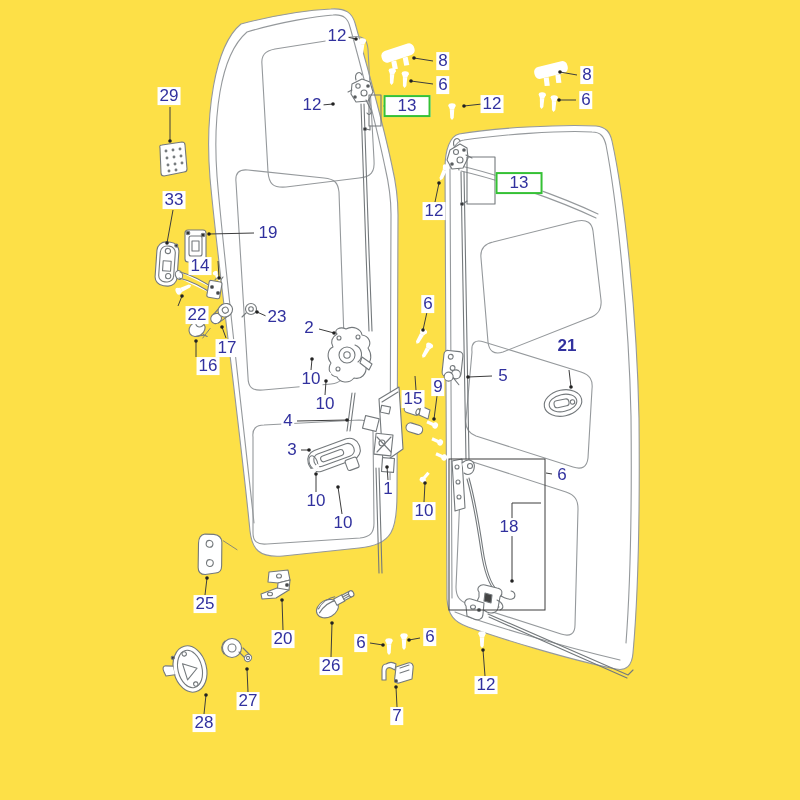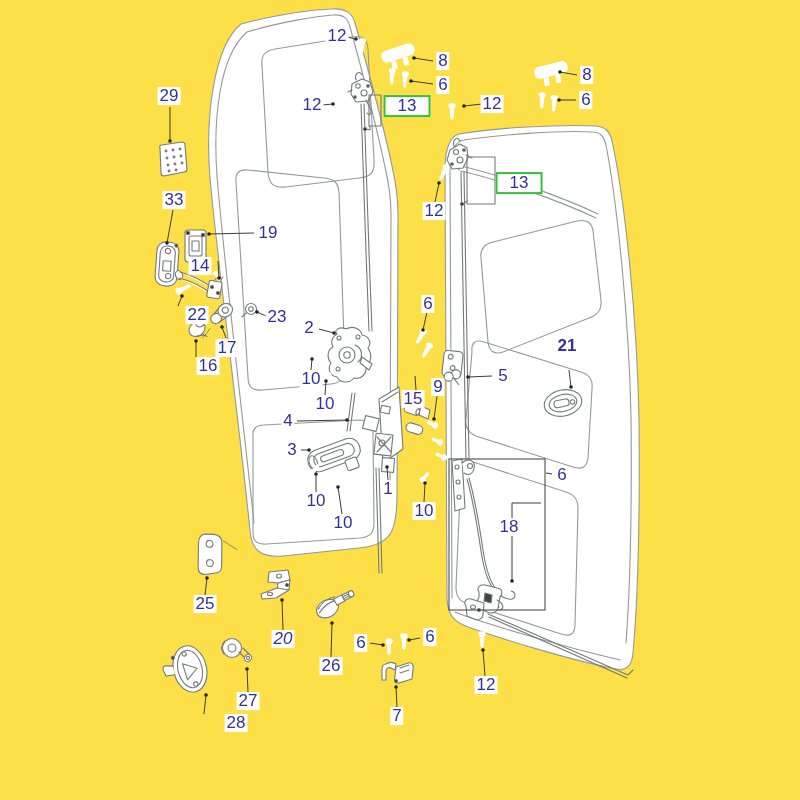--- a/index.html
+++ b/index.html
@@ -444,23 +444,23 @@
       <div class="callout" style="left: 325px; top: 404px;">10</div>
       <div class="callout" style="left: 288px; top: 421px;">4</div>
       <div class="callout" style="left: 292px; top: 450px;">3</div>
       <div class="callout" style="left: 562px; top: 475px;">6</div>
       <div class="callout" style="left: 388px; top: 489px;">1</div>
       <div class="callout" style="left: 316px; top: 501px;">10</div>
       <div class="callout" style="left: 424px; top: 511px;">10</div>
       <div class="callout" style="left: 343px; top: 523px;">10</div>
       <div class="callout" style="left: 509px; top: 527px;">18</div>
       <div class="callout" style="left: 205px; top: 604px;">25</div>
-      <div class="callout" style="left: 283px; top: 639px; font-style: italic;">20</div>
+      <div class="callout" style="left: 283px; top: 639px;">20</div>
       <div class="callout" style="left: 361px; top: 643px;">6</div>
       <div class="callout" style="left: 430px; top: 637px;">6</div>
       <div class="callout" style="left: 331px; top: 666px;">26</div>
       <div class="callout" style="left: 486px; top: 685px;">12</div>
       <div class="callout" style="left: 248px; top: 701px; text-align: center;">27</div>
       <div class="callout" style="left: 397px; top: 716px;">7</div>
-      <div class="callout" style="left: 204px; top: 723px; margin-left: 32px;">28</div>
+      <div class="callout" style="left: 204px; top: 723px;">28</div>
     </div>
 
 </div>
 
 </body></html>

